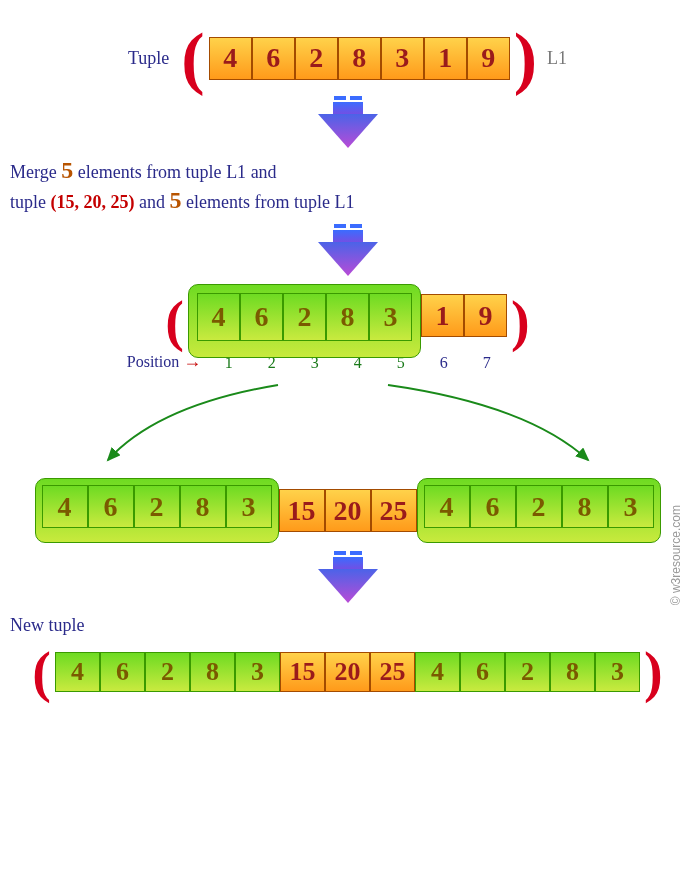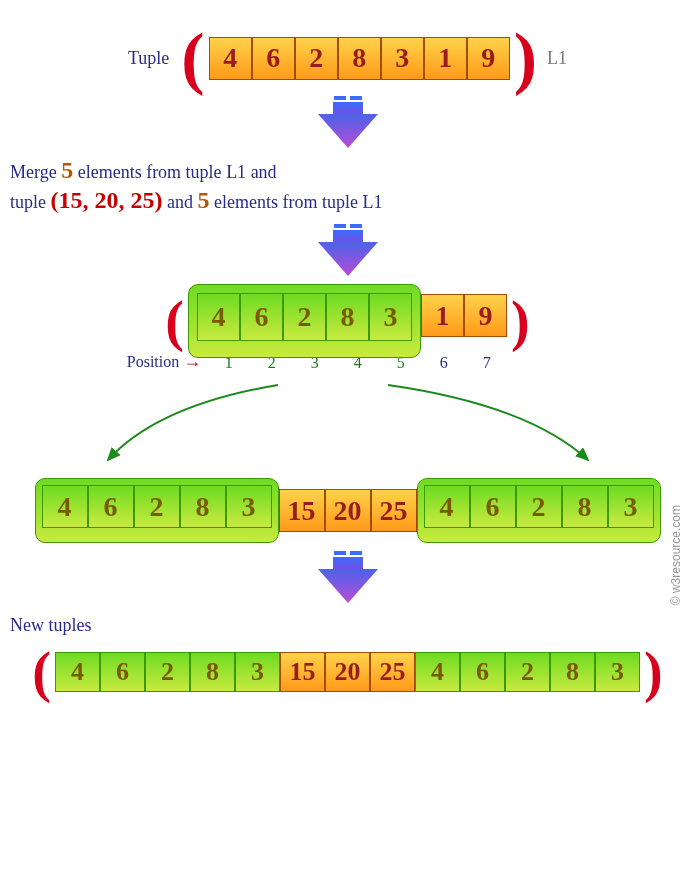--- a/index.html
+++ b/index.html
@@ -35,21 +35,21 @@
   .label-gray { color:#777; font-size:18px; font-family:"Times New Roman",serif;}
   .arrow-wrap { display:flex; flex-direction:column; align-items:center;}
   .arrow-stem { width:30px; height:14px; background:linear-gradient(#3b6cff,#7a4be0); margin-bottom:-2px;}
   .arrow-caps { display:flex; gap:4px; margin-bottom:2px;}
   .arrow-caps span { width:12px; height:4px; background:#3b6cff; display:block;}
   .desc {
     text-align:left; font-family:"Times New Roman",serif;
     color:#2a2a8a; font-size:18px; line-height:28px;
   }
   .desc .big { color:#b85400; font-size:24px; font-weight:bold;}
-  .desc .tuplelit { color:#c40000; font-size:24px; font-weight:bold;}
+  .desc .tuplelit { color:#c40000; font-size:18px; font-weight:bold;}
   .pos-row { display:flex; justify-content:center; font-family:"Times New Roman",serif; margin-top:4px;}
   .pos-cell { width:43px; text-align:center; font-size:16px; }
   .pos-g { color:#1a7a1a;}
   .pos-b { color:#2a2a8a;}
   .poslabel { color:#2a2a8a; font-size:16px; font-family:"Times New Roman",serif;}
   .poslabel .arr { color:#c40000; font-size:18px;}
   svg.connector { display:block; margin:0 auto;}
   .copyright {
     position:absolute; right:12px; bottom:220px;
     transform:rotate(-90deg); transform-origin:right bottom;
@@ -204,21 +204,21 @@
           <linearGradient id="g3" x1="0" y1="0" x2="0" y2="1">
             <stop offset="0" stop-color="#4b63e8"></stop>
             <stop offset="1" stop-color="#b94bd6"></stop>
           </linearGradient>
         </defs>
         <polygon points="0,0 60,0 30,34" fill="url(#g3)"></polygon>
       </svg>
   </div>
 </div>
 
-<div class="desc">New tuples</div>
+<div class="desc">New tuple</div>
 
 <div class="row final">
   <span class="paren small">(</span>
   <div class="cells">
     <div class="cell green">4</div>
     <div class="cell green">6</div>
     <div class="cell green">2</div>
     <div class="cell green">8</div>
     <div class="cell green">3</div>
     <div class="cell">15</div>

